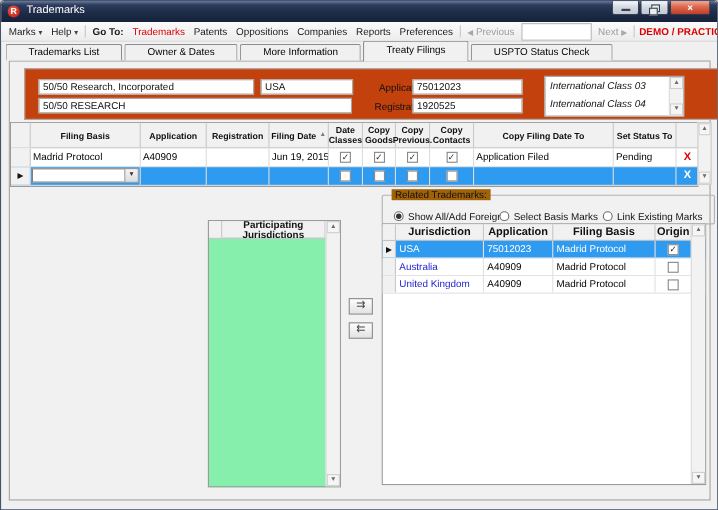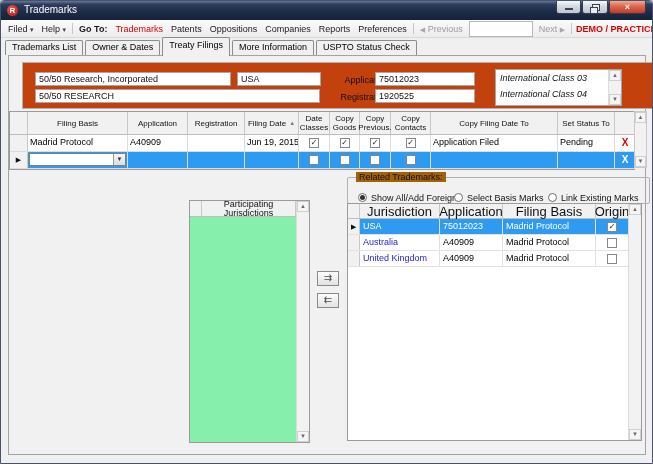--- a/index.html
+++ b/index.html
@@ -33,21 +33,21 @@
   .m-sep{width:1px;height:11px;background:#c6c6c6;flex:none;}
   .bold{font-weight:bold;}
   .red{color:#dd0000;}
   .disabled{color:#9b9b9b;}
   .nav-arrow{font-size:7px;color:#a8a8a8;}
   .record-input{width:58px;height:12px;border:1px solid #b8b8b8;font-size:9px;font-family:inherit;}
   .banner{margin-left:auto;color:#e00000;font-weight:bold;font-size:9px;padding-right:2px;}
 
   
   .tabstrip{position:absolute;left:4px;top:37px;height:17px;display:flex;align-items:flex-end;z-index:3;}
-  .tab{height:13px;padding:1px 6px 0;border:1px solid #8c8c8c;border-bottom:none;background:#f0f0f0;
+  .tab{height:13px;padding:1px 20px 0;border:1px solid #8c8c8c;border-bottom:none;background:#f0f0f0;
        font-size:9px;margin-right:2px;border-radius:2px 2px 0 0;box-sizing:content-box;}
   .tab.on{height:16px;padding-top:2px;background:#f1f1f1;position:relative;z-index:4;margin-bottom:-1px;}
 
   
   .content{position:absolute;left:7px;top:54px;width:638px;height:400px;border:1px solid #a3a3a3;
            background:#f1f1f1;box-sizing:border-box;}
 
   
   .form-panel{position:absolute;left:13px;top:6px;width:612px;height:45px;border:1px solid #b2b2b2;background:#c2410c;padding-left:32px;}
   .tb{position:absolute;height:14px;border:1px solid #a6a6a6;background:#fff;font-size:9px;
@@ -61,21 +61,21 @@
   .sb-btn{position:absolute;left:0;width:12px;height:11px;background:#f5f5f5;border:1px solid #cfcfcf;
           box-sizing:border-box;color:#6a6a6a;font-size:6px;text-align:center;line-height:9px;}
   .sb-up{top:0}.sb-down{bottom:0}
   .vsb-standalone{position:absolute;width:13px;background:#f2f2f2;border:1px solid #c9c9c9;box-sizing:border-box;}
 
   
   .fgrid{position:absolute;left:0;top:55px;width:625px;border:1px solid #9b9b9b;border-right:none;
          background:#fff;box-sizing:content-box;font-size:9px;}
   .f-head{display:flex;height:22px;background:#f1f1f1;border-bottom:1px solid #bdbdbd;}
   .hc{border-right:1px solid #c8c8c8;display:flex;align-items:center;justify-content:center;
-      text-align:center;font-size:8px;line-height:9px;box-sizing:border-box;flex:none;color:#111;}
+      text-align:center;font-size:8px;line-height:9px;box-sizing:border-box;flex:none;color:#111;font-weight:bold;}
   .f-row{display:flex;height:16px;border-bottom:1px solid #dcdcdc;background:#fff;}
   .f-row .c{border-right:1px solid #dcdcdc;box-sizing:border-box;line-height:15px;padding:0 2px;
             white-space:nowrap;overflow:hidden;flex:none;}
   .f-row.on{background:#2e9af0;color:#fff;}
   .w-sel{width:18px}.w-fb{width:100px}.w-app{width:60px}.w-reg{width:57px}.w-fd{width:54px}
   .w-cc{width:31px}.w-cg{width:30px}.w-cd{width:31px}.w-cct{width:40px}.w-cfdt{width:127px}
   .w-sst{width:57px}.w-x{width:20px}
   .sel-c{background:#f1f1f1;border-right:1px solid #c8c8c8 !important;text-align:center;}
   .pointer{visibility:hidden;font-size:7px;color:#111;line-height:15px;}
   .on .pointer,.rt-row.on .pointer{visibility:visible;}
@@ -109,21 +109,21 @@
   .rgroup-legend{position:absolute;left:8px;top:-6px;background:#a16207;padding:0 3px;font-size:9px;color:#111;}
   .radio-wrap{position:absolute;top:9px;white-space:nowrap;}
   .radio{width:9px;height:9px;border:1px solid #6f6f6f;border-radius:50%;background:#fff;position:relative;
          display:inline-block;vertical-align:-1px;box-sizing:border-box;}
   .radio.on::after{content:"";position:absolute;left:1px;top:1px;width:5px;height:5px;border-radius:50%;background:#333;}
   .radio-label{font-size:9px;margin-left:4px;color:#111;}
 
   .rtgrid{position:absolute;left:338px;top:147px;width:295px;height:238px;border:1px solid #9b9b9b;
           background:#fff;box-sizing:border-box;}
   .rt-head{display:flex;height:14px;background:#f1f1f1;border-bottom:1px solid #bdbdbd;}
-  .rt-head .hc{font-size:13px;}
+  .rt-head .hc{font-size:10px;}
   .rt-row{display:flex;height:15px;border-bottom:1px solid #e2e2e2;font-size:9px;background:#fff;}
   .rt-row .c{border-right:1px solid #e2e2e2;box-sizing:border-box;line-height:14px;padding:0 3px;
              white-space:nowrap;overflow:hidden;flex:none;}
   .rt-row.on{background:#2e9af0;color:#fff;}
   .r-sel{width:12px}.r-jur{width:80px}.r-app{width:63px}.r-fb{width:93px}.r-org{width:33px}
   .jur-link{color:#2424cf;}
   .rt-row.on .jur-link{color:#fff;}
 </style>
 </head>
 <body>
@@ -140,43 +140,43 @@
       <div class="win-btn rst">
           <span class="glyph-rst"></span>
         </div>
       <div class="win-btn cls">
           <span class="glyph-cls">×</span>
         </div>
     </div>
   </div>
 
   <div class="menubar">
-    <span class="menu-item"><span>Filed</span> <span class="caret">▾</span></span>
+    <span class="menu-item"><span>Marks</span> <span class="caret">▾</span></span>
     <span class="menu-item"><span>Help</span> <span class="caret">▾</span></span>
     <span class="m-sep"></span>
     <span class="menu-item bold">Go To:</span>
     <span class="menu-item red">Trademarks</span>
     <span class="menu-item">Patents</span>
     <span class="menu-item">Oppositions</span>
     <span class="menu-item">Companies</span>
     <span class="menu-item">Reports</span>
     <span class="menu-item">Preferences</span>
     <span class="m-sep"></span>
     <span class="menu-item disabled"><span class="nav-arrow">◀</span> <span>Previous</span></span>
     <input class="record-input" value="" style="">
     <span class="menu-item disabled"><span>Next</span> <span class="nav-arrow">▶</span></span>
     <span class="m-sep"></span>
     <span class="banner">DEMO / PRACTICE DATABASE</span>
   </div>
 
   <div class="tabstrip">
     <div class="tab">Trademarks List</div>
     <div class="tab">Owner &amp; Dates</div>
+    <div class="tab">More Information</div>
     <div class="tab on">Treaty Filings</div>
-    <div class="tab">More Information</div>
     <div class="tab">USPTO Status Check</div>
   </div>
 
   <div class="content">
 
     <div class="form-panel">
       <input class="tb" style="left: 12px; top: 9px; width: 196px;" value="50/50 Research, Incorporated">
       <input class="tb" style="left: 214px; top: 9px; width: 84px;" value="USA">
       <div class="fld-label" style="left:300px;top:12px">Application:</div>
       <input class="tb" style="left: 352px; top: 9px; width: 100px;" value="75012023">

